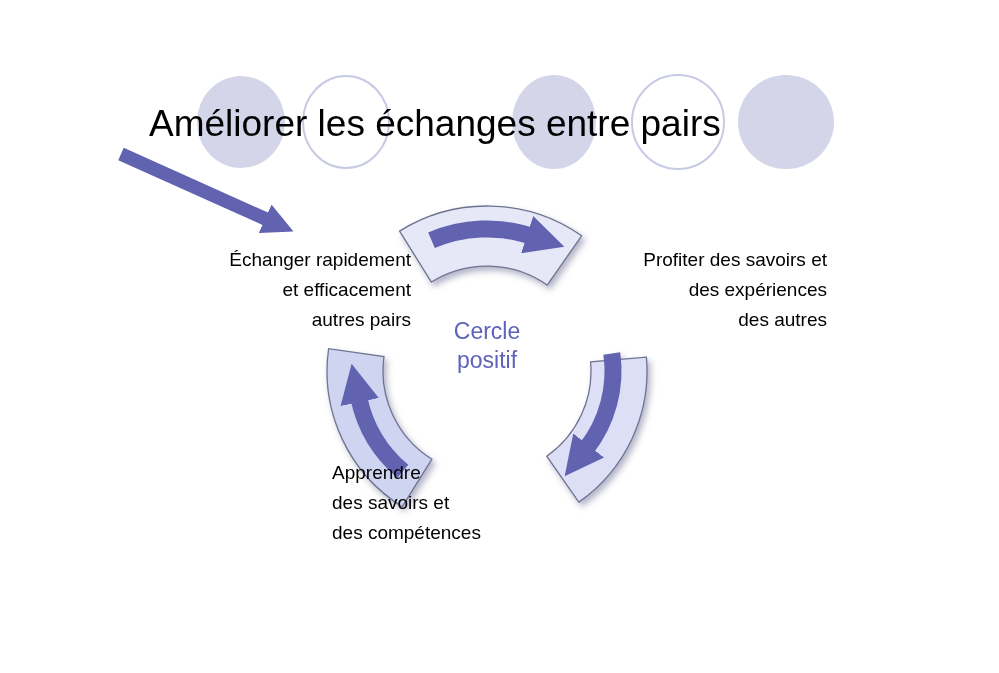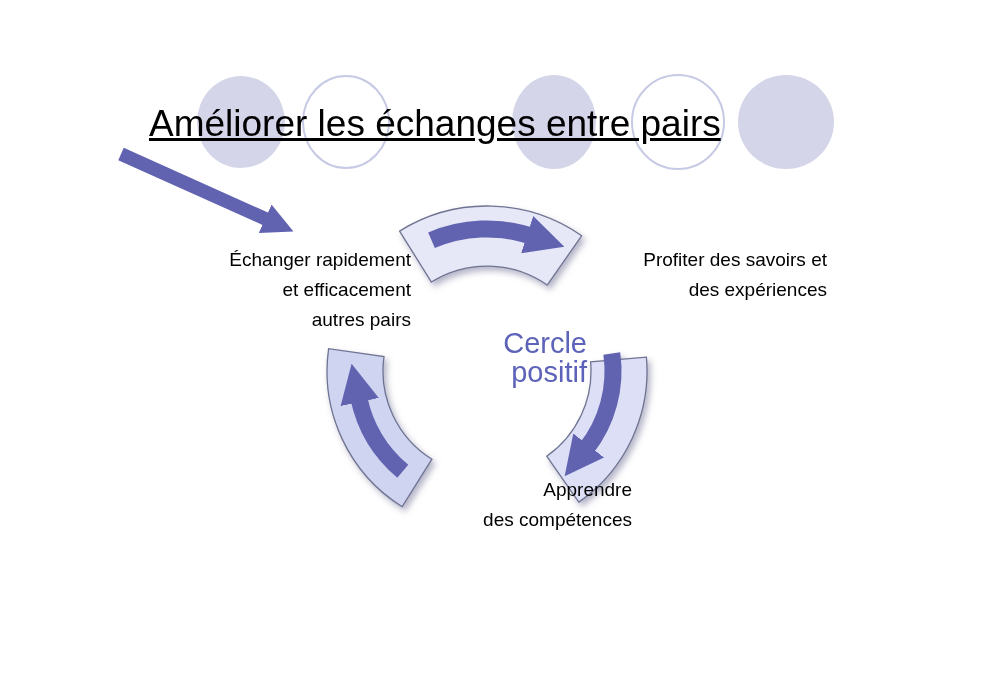--- a/index.html
+++ b/index.html
@@ -25,34 +25,34 @@
 
   .segment { filter: drop-shadow(3px 4px 3px rgba(106, 106, 146, 0.5)); }
   .wedge { stroke: var(--wedge-stroke); stroke-width: 1.3; }
   .wedge-top   { fill: var(--wedge-fill-top); }
   .wedge-right { fill: var(--wedge-fill-right); }
   .wedge-left  { fill: var(--wedge-fill-left); }
 
   .title {
     position: absolute; left: 149px; top: 102px;
     font-size: 37px; line-height: 44px;
-    color: var(--text); white-space: nowrap; text-decoration: underline;
+    color: var(--text); white-space: nowrap;
   }
   .label {
     position: absolute;
     font-size: 19px; line-height: 30px;
     color: var(--text);
   }
   .label span { display: block; }
   .label-left   { left: 150px; top: 245px; width: 261px; text-align: right; }
   .label-right  { left: 557px; top: 245px; width: 270px; text-align: right; }
-  .label-bottom { left: 332px; top: 475px; width: 300px; text-align: right; }
+  .label-bottom { left: 332px; top: 458px; width: 300px; text-align: left; }
   .label-center {
-    left: 387px; top: 329px; width: 200px; text-align: right;
-    color: var(--center-label); font-size: 29px; line-height: 29px;
+    left: 387px; top: 317px; width: 200px; text-align: center;
+    color: var(--center-label); font-size: 23px; line-height: 29px;
   }
 </style>
 </head>
 <body>
 
 <div class="slide">
 
   <svg width="999" height="673" viewBox="0 0 999 673">
     <defs>
       <marker id="ah" viewBox="0 0 10 10" refX="1" refY="5" markerWidth="2.3" markerHeight="2.3" orient="auto">
@@ -90,24 +90,26 @@
 
   <div class="label label-left">
     <span>Échanger rapidement</span>
     <span>et efficacement</span>
     <span>autres pairs</span>
   </div>
 
   <div class="label label-right">
     <span>Profiter des savoirs et</span>
     <span>des expériences</span>
+    <span>des autres</span>
   </div>
 
   <div class="label label-bottom">
     <span>Apprendre</span>
+    <span>des savoirs et</span>
     <span>des compétences</span>
   </div>
 
   <div class="label label-center">
     <span>Cercle</span>
     <span>positif</span>
   </div>
 
 </div>
 

